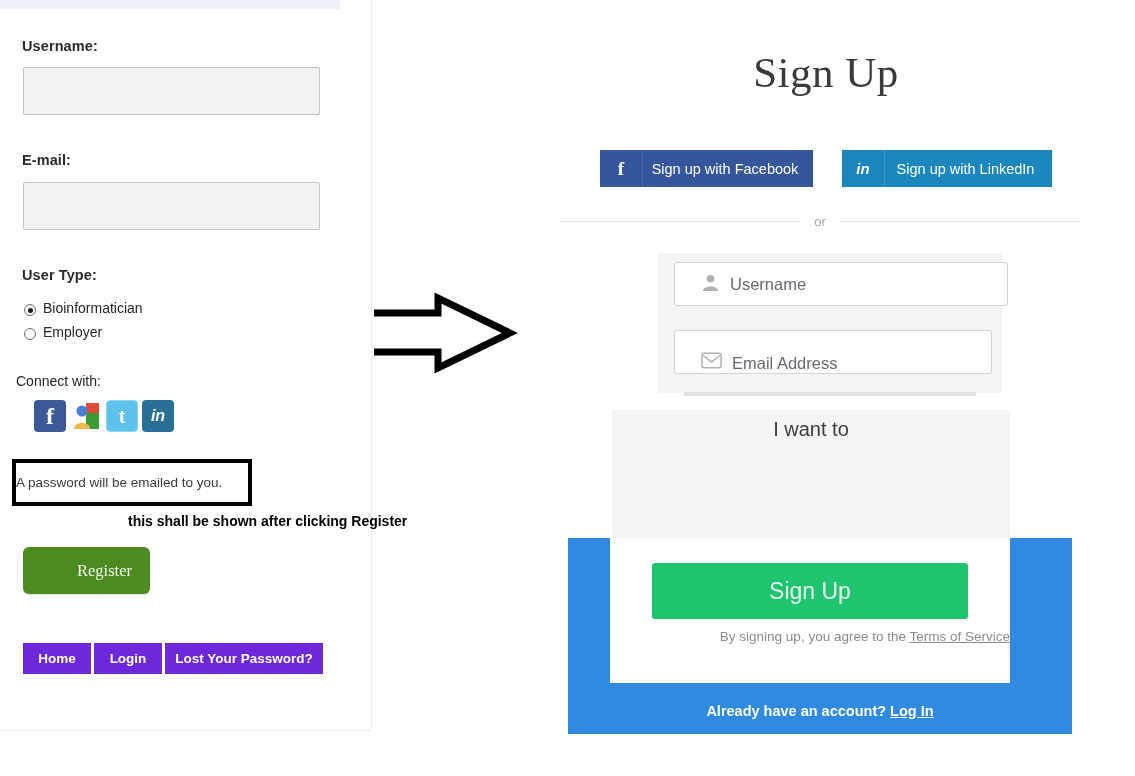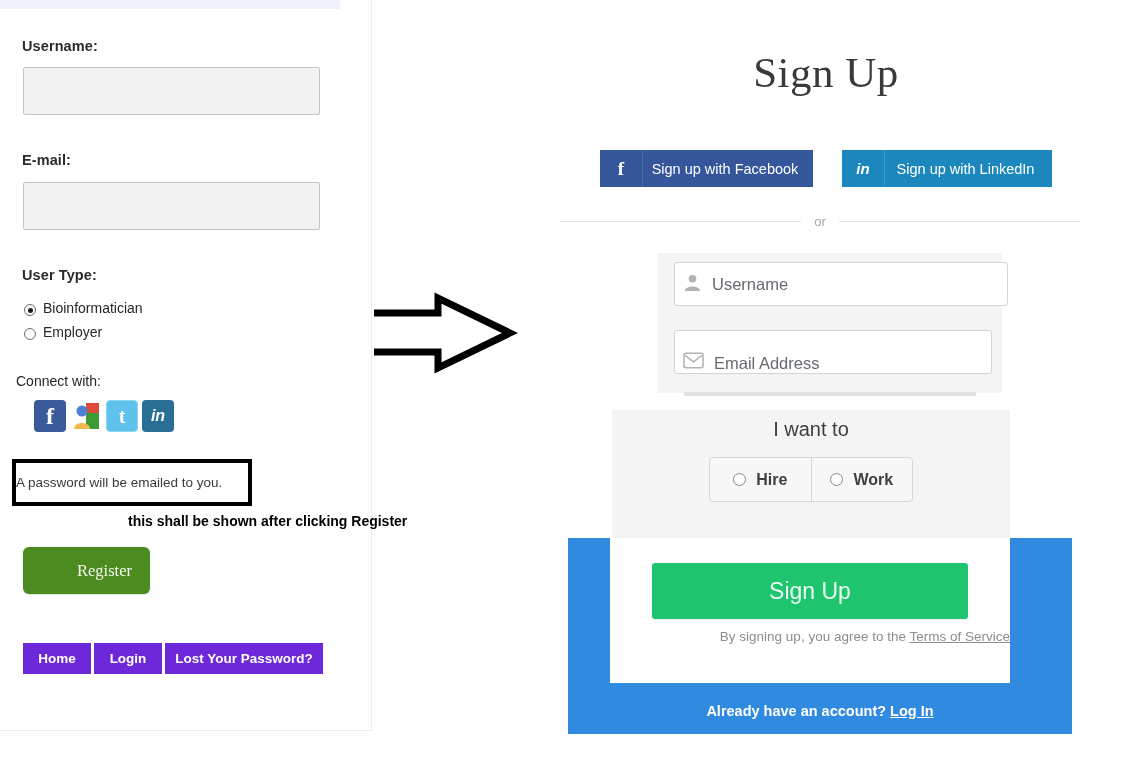--- a/index.html
+++ b/index.html
@@ -160,21 +160,21 @@
     width: 344px; height: 140px;
     background: #f4f4f4;
   }
   .mf {
     box-sizing: border-box;
     background: #ffffff;
     border: 1px solid #d3d3d3;
     border-radius: 3px;
     height: 44px;
     display: flex; align-items: center;
-    padding-left: 8px;
+    padding-left: 26px;
     gap: 10px;
   }
   .mf .ph {
     font-size: 16.5px;
     color: #666a6e;
   }
   #grey-sep {
     left: 684px; top: 392px;
     width: 292px; height: 4px;
     background: #e2e2e2;
@@ -364,30 +364,20 @@
       </svg>
     </span>
     <span class="ph">Email Address</span>
   </div>
 </div>
 
 <div class="abs" id="grey-sep"></div>
 
 <div class="abs" id="want-block">
   <div id="want-title">I want to</div>
-  <div id="toggle-wrap">
-    <div class="toggle-half">
-      <span class="toggle-radio"></span>
-      <span>Hire</span>
-    </div>
-    <div class="toggle-half">
-      <span class="toggle-radio"></span>
-      <span>Work</span>
-    </div>
-  </div>
 </div>
 
 <div class="abs" id="blue-frame">
   <div id="already-line">
     <span>Already have an account? </span><a href="#">Log In</a>
   </div>
 </div>
 
 <div class="abs" id="white-card">
   <div id="signup-cta">

